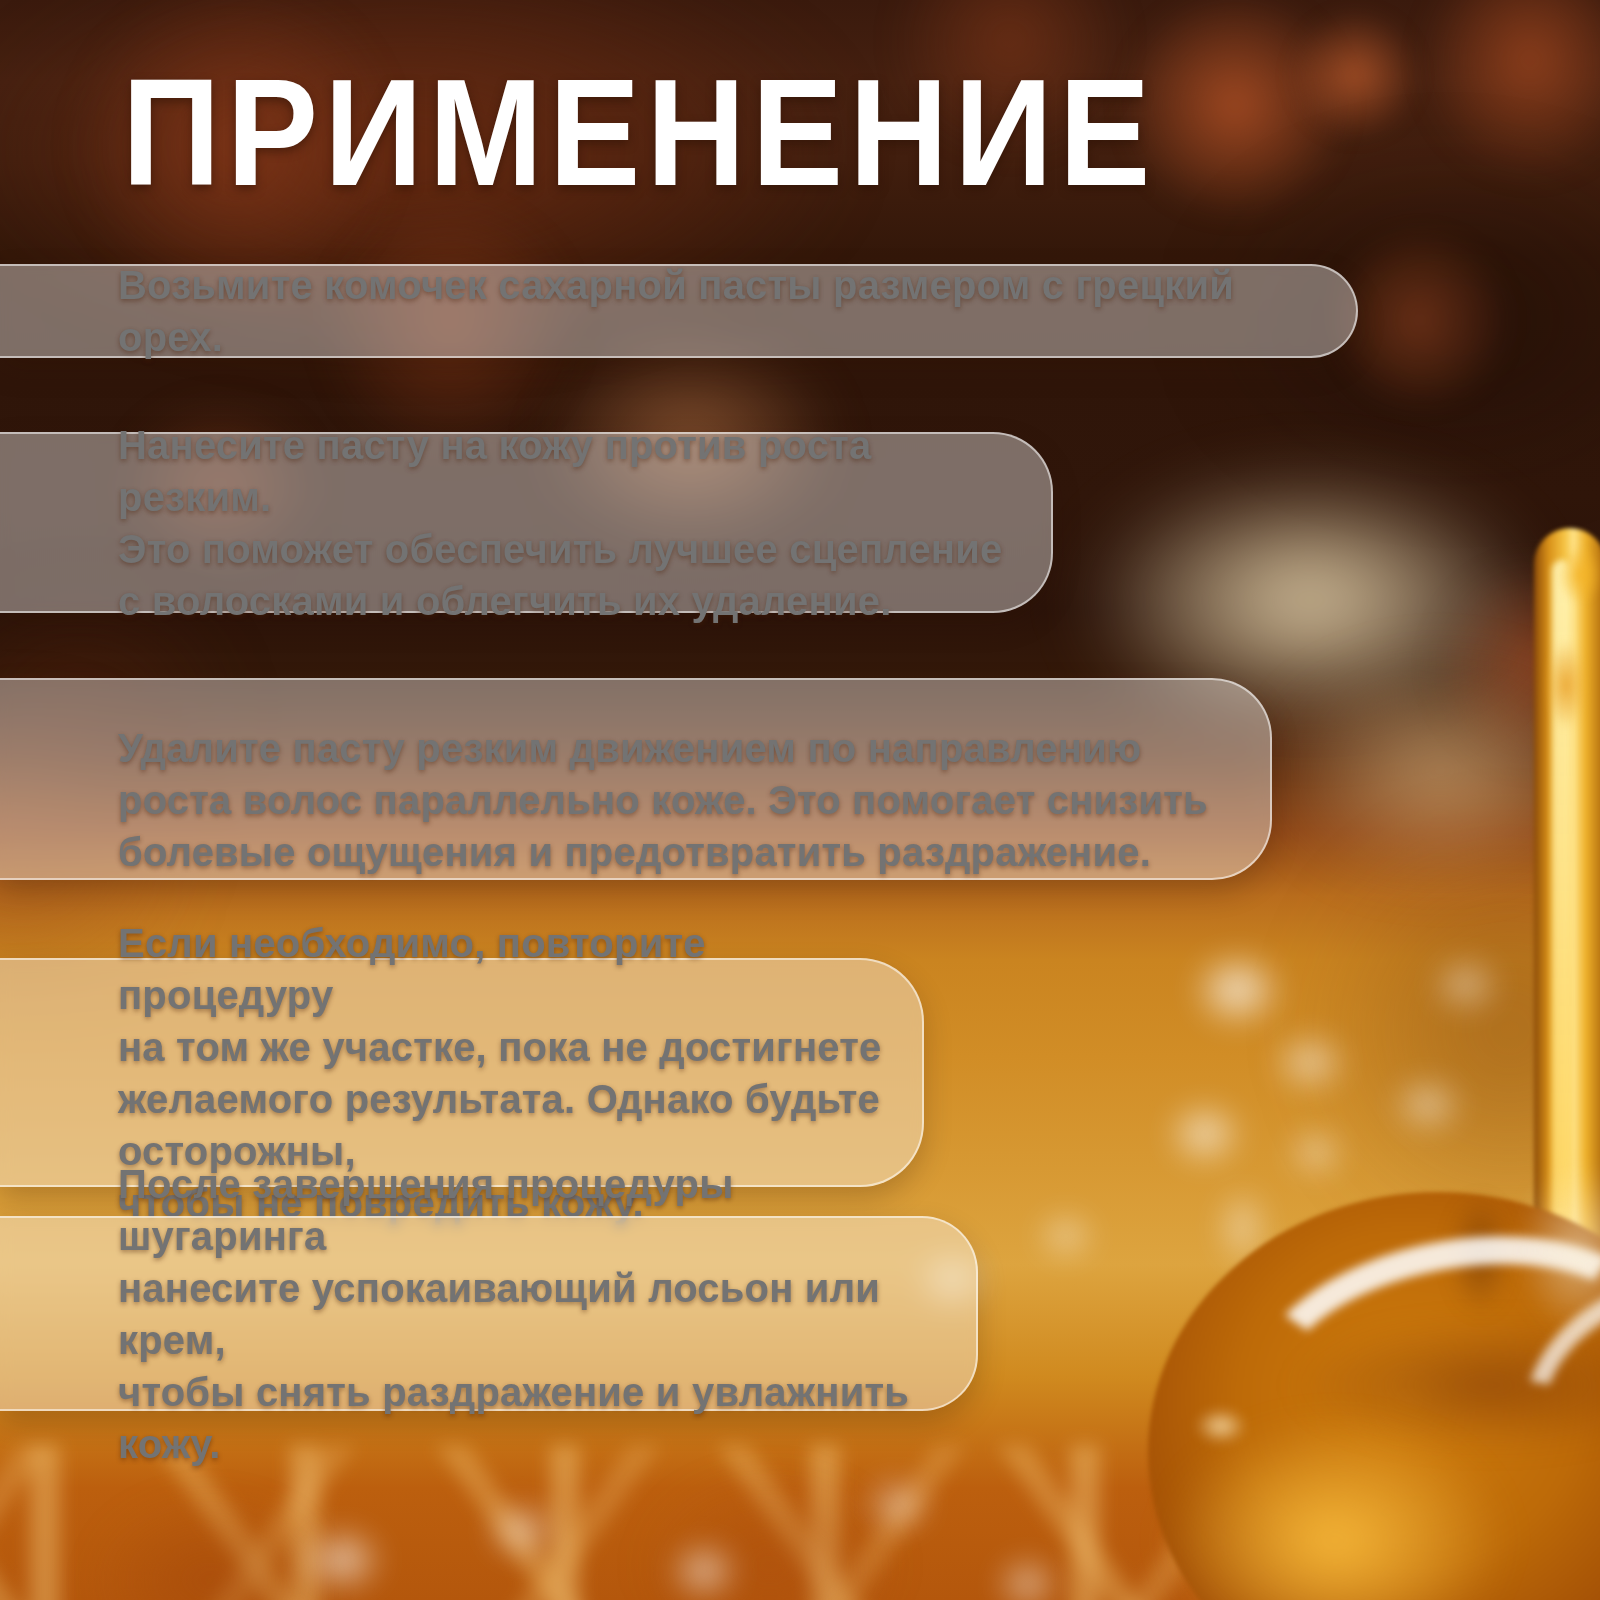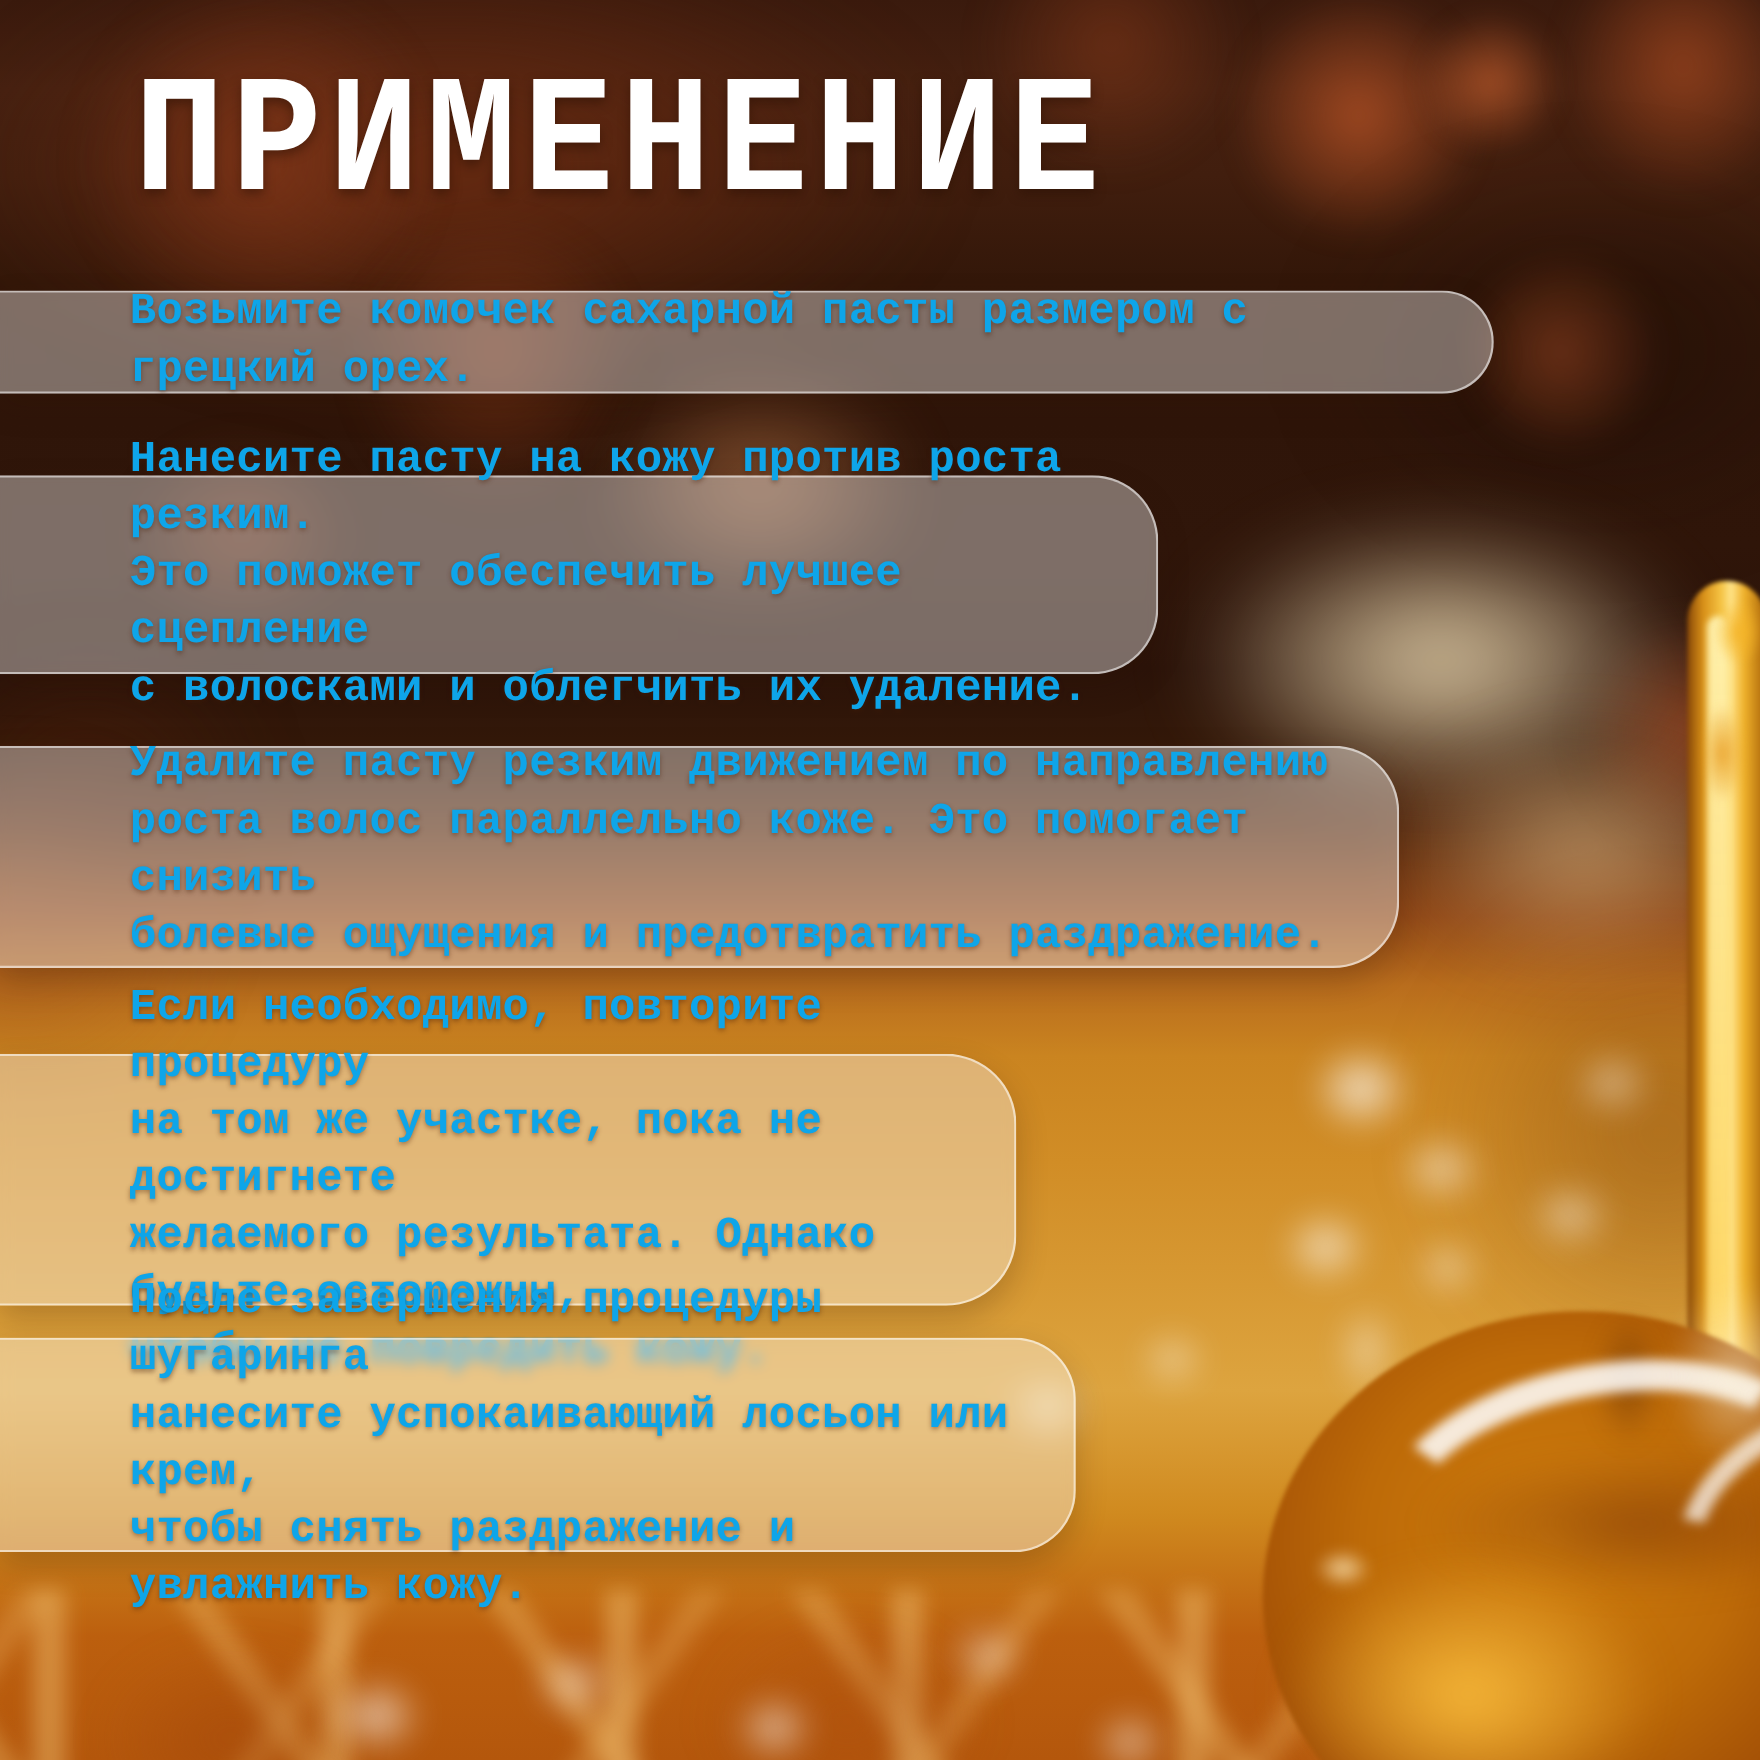--- a/index.html
+++ b/index.html
@@ -1,18 +1,18 @@
 <!DOCTYPE html>
 <html><head>
 <meta charset="utf-8">
 <style>
   html,body{margin:0;padding:0;background:#1a0c05;}
   .canvas{
     position:relative;width:1600px;height:1600px;overflow:hidden;
-    font-family:Liberation Mono, monospace;
+    font-family:Liberation Sans, sans-serif;
   }
   
   .bg,.bg-base{position:absolute;inset:0;}
   .bg-base{
     background:linear-gradient(180deg,
       #3a1a0d 0%, #452010 5%, #411e0e 10%, #331709 16%,
       #2f1509 24%, #30160a 31%, #2b1309 38%, #331809 42%,
       #5a2c10 47%, #8f4716 52%, #b96d1d 56%, #ca8420 60%,
       #d18d26 66%, #d69731 72%, #dda43f 79%, #d08a1f 86%,
       #bc5f0e 93%, #b4570c 100%);
@@ -105,21 +105,21 @@
     border:2px solid rgba(255,255,255,0.55);border-left:none;
     backdrop-filter:blur(6px);-webkit-backdrop-filter:blur(6px);
     box-shadow:0 12px 28px rgba(46,18,4,0.22);
   }
   .c1{top:264px;width:1358px;height:94px;border-radius:0 48px 48px 0;}
   .c2{top:432px;width:1053px;height:181px;border-radius:0 60px 60px 0;}
   .c3{top:678px;width:1272px;height:202px;border-radius:0 60px 60px 0;align-items:flex-end;}
   .c4{top:958px;width:924px;height:229px;border-radius:0 64px 64px 0;}
   .c5{top:1216px;width:978px;height:195px;border-radius:0 56px 56px 0;}
   .card-text{
-    margin:0;color:#0ea5e9;font-weight:700;font-size:40px;line-height:52px;
+    margin:0;color:#737373;font-weight:700;font-size:40px;line-height:52px;
     letter-spacing:0.2px;white-space:pre-line;
     text-shadow:0 2px 5px rgba(70,28,6,0.45);
   }
 </style>
 </head>
 <body>
 
 <div class="canvas">
 
   <div class="bg">

